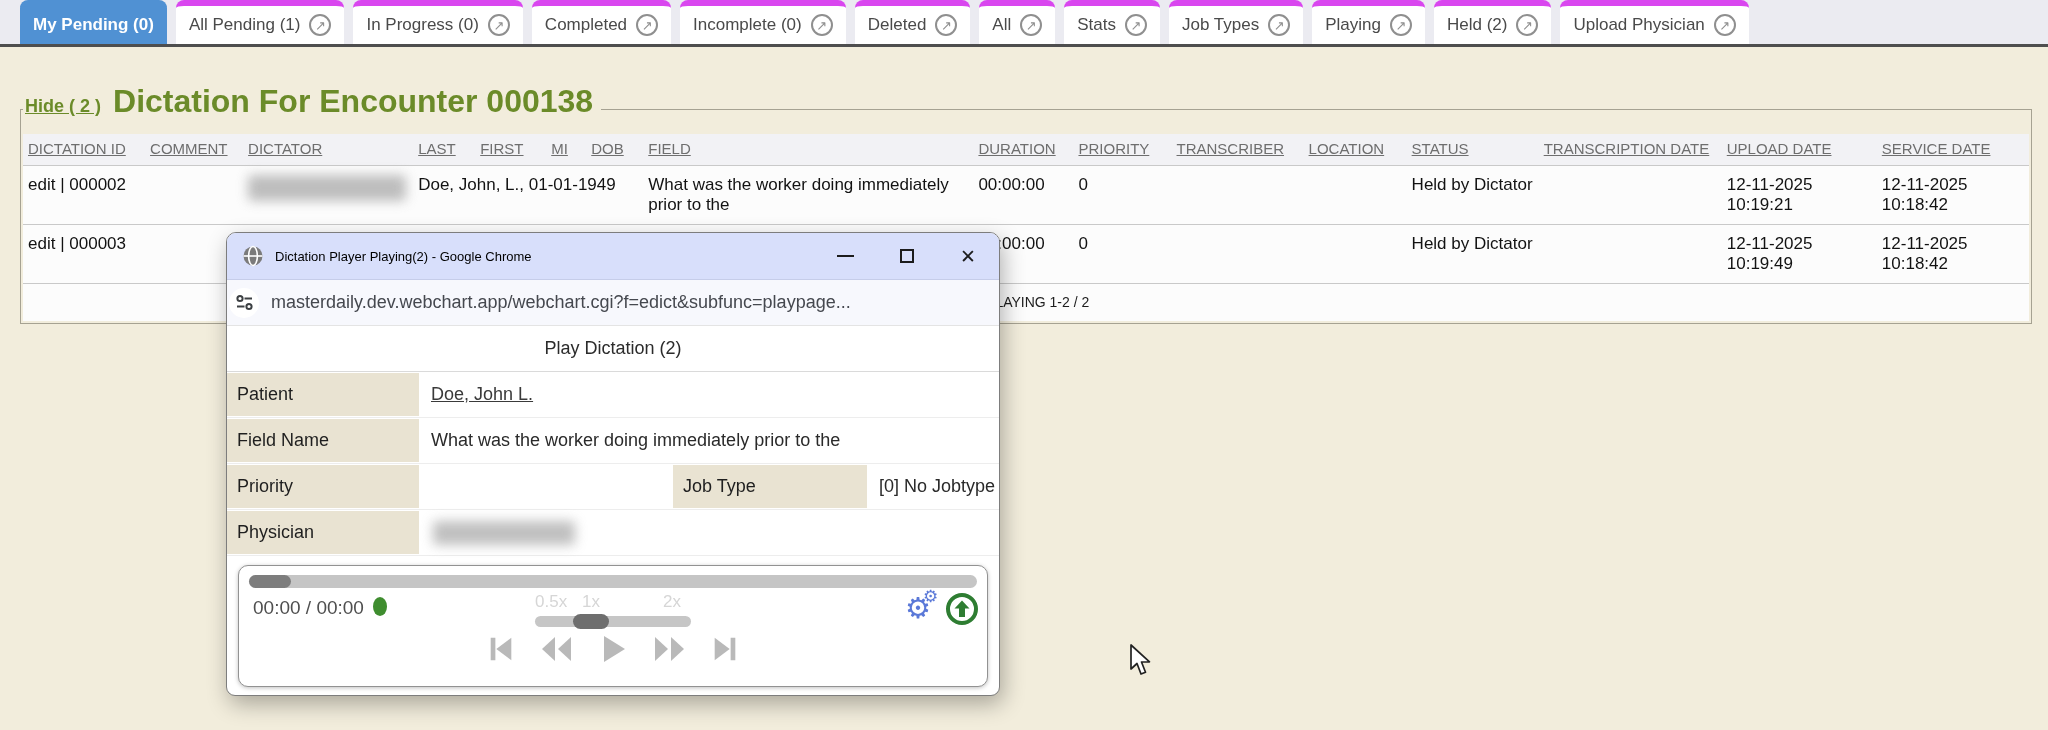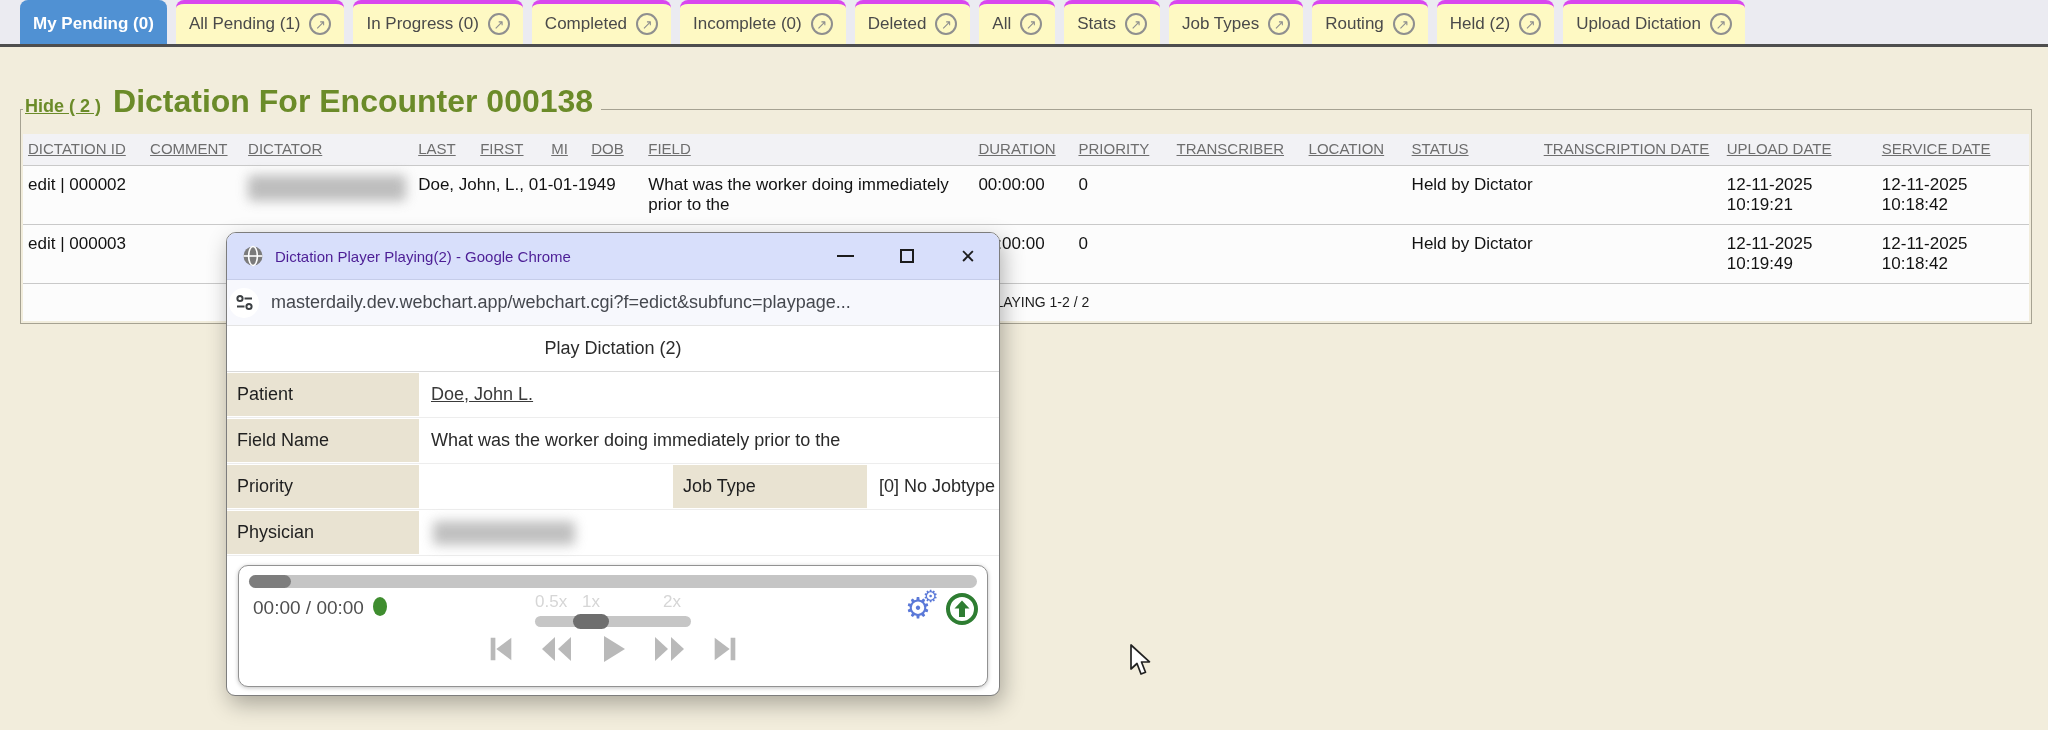--- a/index.html
+++ b/index.html
@@ -7,22 +7,22 @@
     width:2048px;height:730px;position:relative;overflow:hidden;
     background:#f2eddc;font-family:"Liberation Sans",sans-serif;
   }
   
   .tabbar{
     position:absolute;top:0;left:0;right:0;height:44px;background:#ebebf1;
     border-bottom:3px solid #4e4e4e;display:flex;align-items:flex-end;
     padding-left:20px;gap:9px;z-index:2;
   }
   .tab{
-    display:flex;align-items:center;gap:9px;background:#fef9c3;height:44px;
-    box-sizing:border-box;border-top:4px solid #d946ef;border-radius:8px 8px 0 0;
+    display:flex;align-items:center;gap:9px;background:#ffffff;height:44px;
+    box-sizing:border-box;border-top:6px solid #d946ef;border-radius:8px 8px 0 0;
     padding:0 13px;font-size:17px;color:#4a4a4a;white-space:nowrap;cursor:pointer;
   }
   .tab.active{background:#5091d3;border-top-color:#5091d3;color:#fff;font-weight:bold;}
   .tab-icon{
     width:22px;height:22px;box-sizing:border-box;border:2px solid #8f8f8f;border-radius:50%;
     color:#8f8f8f;font-size:13px;display:flex;align-items:center;justify-content:center;
   }
   
   .enc-fieldset{
     position:absolute;left:20px;right:16px;top:84px;margin:0;
@@ -44,21 +44,21 @@
   }
   .dict-table tfoot td{text-align:center;font-size:14px;color:#1d1d1d;padding:10px 5px;}
   .blur-blob{width:158px;height:26px;background:#aeaeae;border-radius:4px;filter:blur(6px);opacity:.8;}
   
   .popup{
     position:absolute;left:226px;top:232px;width:772px;height:462px;background:#fff;
     border:1px solid #7d7d7d;border-radius:10px 10px 9px 9px;overflow:hidden;z-index:5;
     box-shadow:3px 8px 22px rgba(0,0,0,.30);
   }
   .titlebar{height:47px;background:#d8dffb;display:flex;align-items:center;gap:11px;padding:0 15px;border-bottom:1px solid #c6cde9;box-sizing:border-box;}
-  .win-title{font-size:15px;color:#4c1d95;}
+  .win-title{font-size:13px;color:#000000;}
   .win-controls{margin-left:auto;display:flex;align-items:center;gap:46px;padding-right:8px;}
   .ic-min{width:17px;height:2px;background:#1c1c1c;}
   .ic-max{width:14px;height:14px;border:2px solid #1c1c1c;box-sizing:border-box;}
   .ic-close{font-size:19px;color:#1c1c1c;line-height:1;}
   .urlbar{height:46px;background:#f7f8fd;display:flex;align-items:center;gap:12px;padding:0 2px;border-bottom:1px solid #e4e4e4;box-sizing:border-box;}
   .tune-wrap{width:30px;height:30px;border-radius:50%;background:#ffffff;display:flex;align-items:center;justify-content:center;flex:0 0 auto;}
   .url-text{font-size:18px;color:#45484f;white-space:nowrap;overflow:hidden;}
   .pop-heading{text-align:center;font-size:18px;color:#2b2b2b;padding:12px 0 12px;border-bottom:1px solid #dadada;}
   .field-row{display:grid;grid-template-columns:192px 1fr;min-height:45px;border-bottom:1px solid #ededed;}
   .field-row.split{grid-template-columns:192px 254px 194px 1fr;}
@@ -122,29 +122,29 @@
   </div>
   <div class="tab">
     <span>Stats</span>
     <span class="tab-icon">↗</span>
   </div>
   <div class="tab">
     <span>Job Types</span>
     <span class="tab-icon">↗</span>
   </div>
   <div class="tab">
-    <span>Routing</span>
+    <span>Playing</span>
     <span class="tab-icon">↗</span>
   </div>
   <div class="tab">
     <span>Held (2)</span>
     <span class="tab-icon">↗</span>
   </div>
   <div class="tab">
-    <span>Upload Dictation</span>
+    <span>Upload Physician</span>
     <span class="tab-icon">↗</span>
   </div>
 </div>
 
 <fieldset class="enc-fieldset">
   <legend class="enc-legend">
     <span class="hide-link">Hide ( 2 )</span>
     <span class="enc-title">Dictation For Encounter 000138</span>
   </legend>
 

